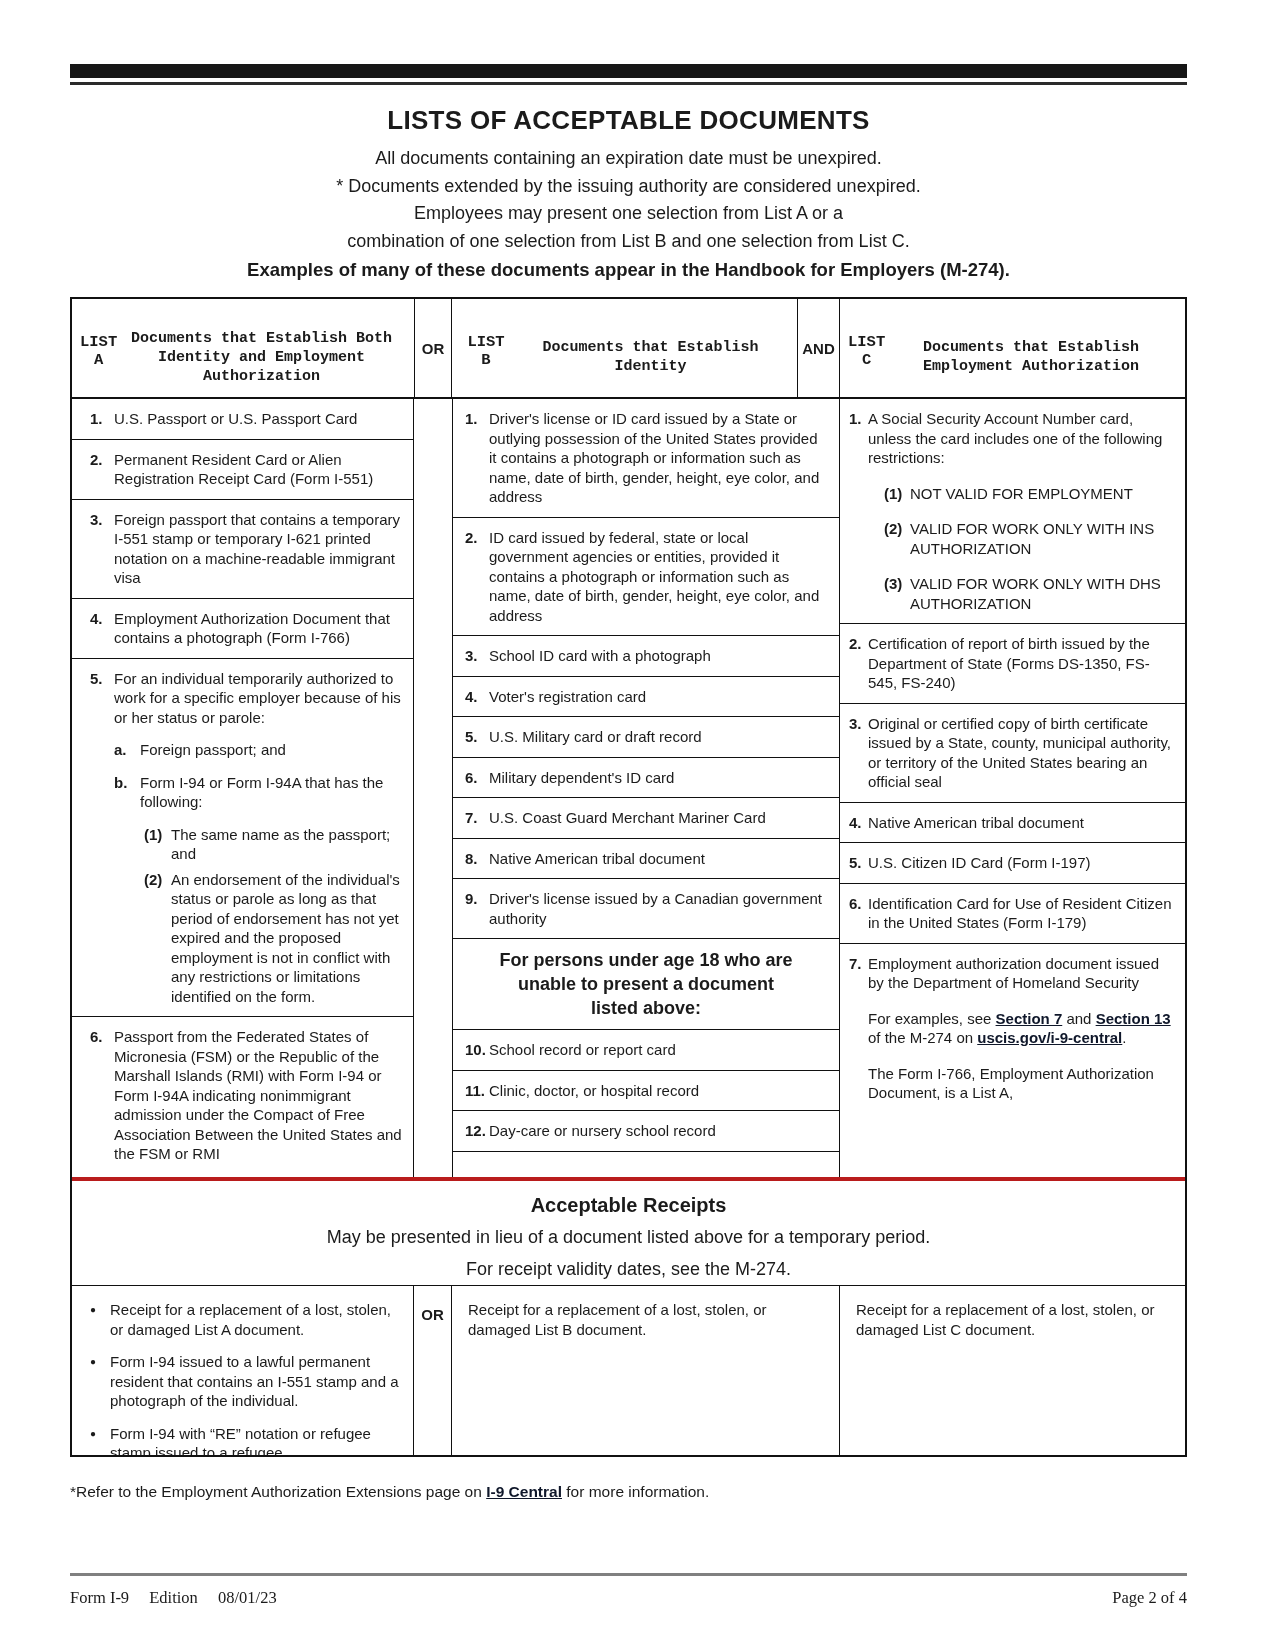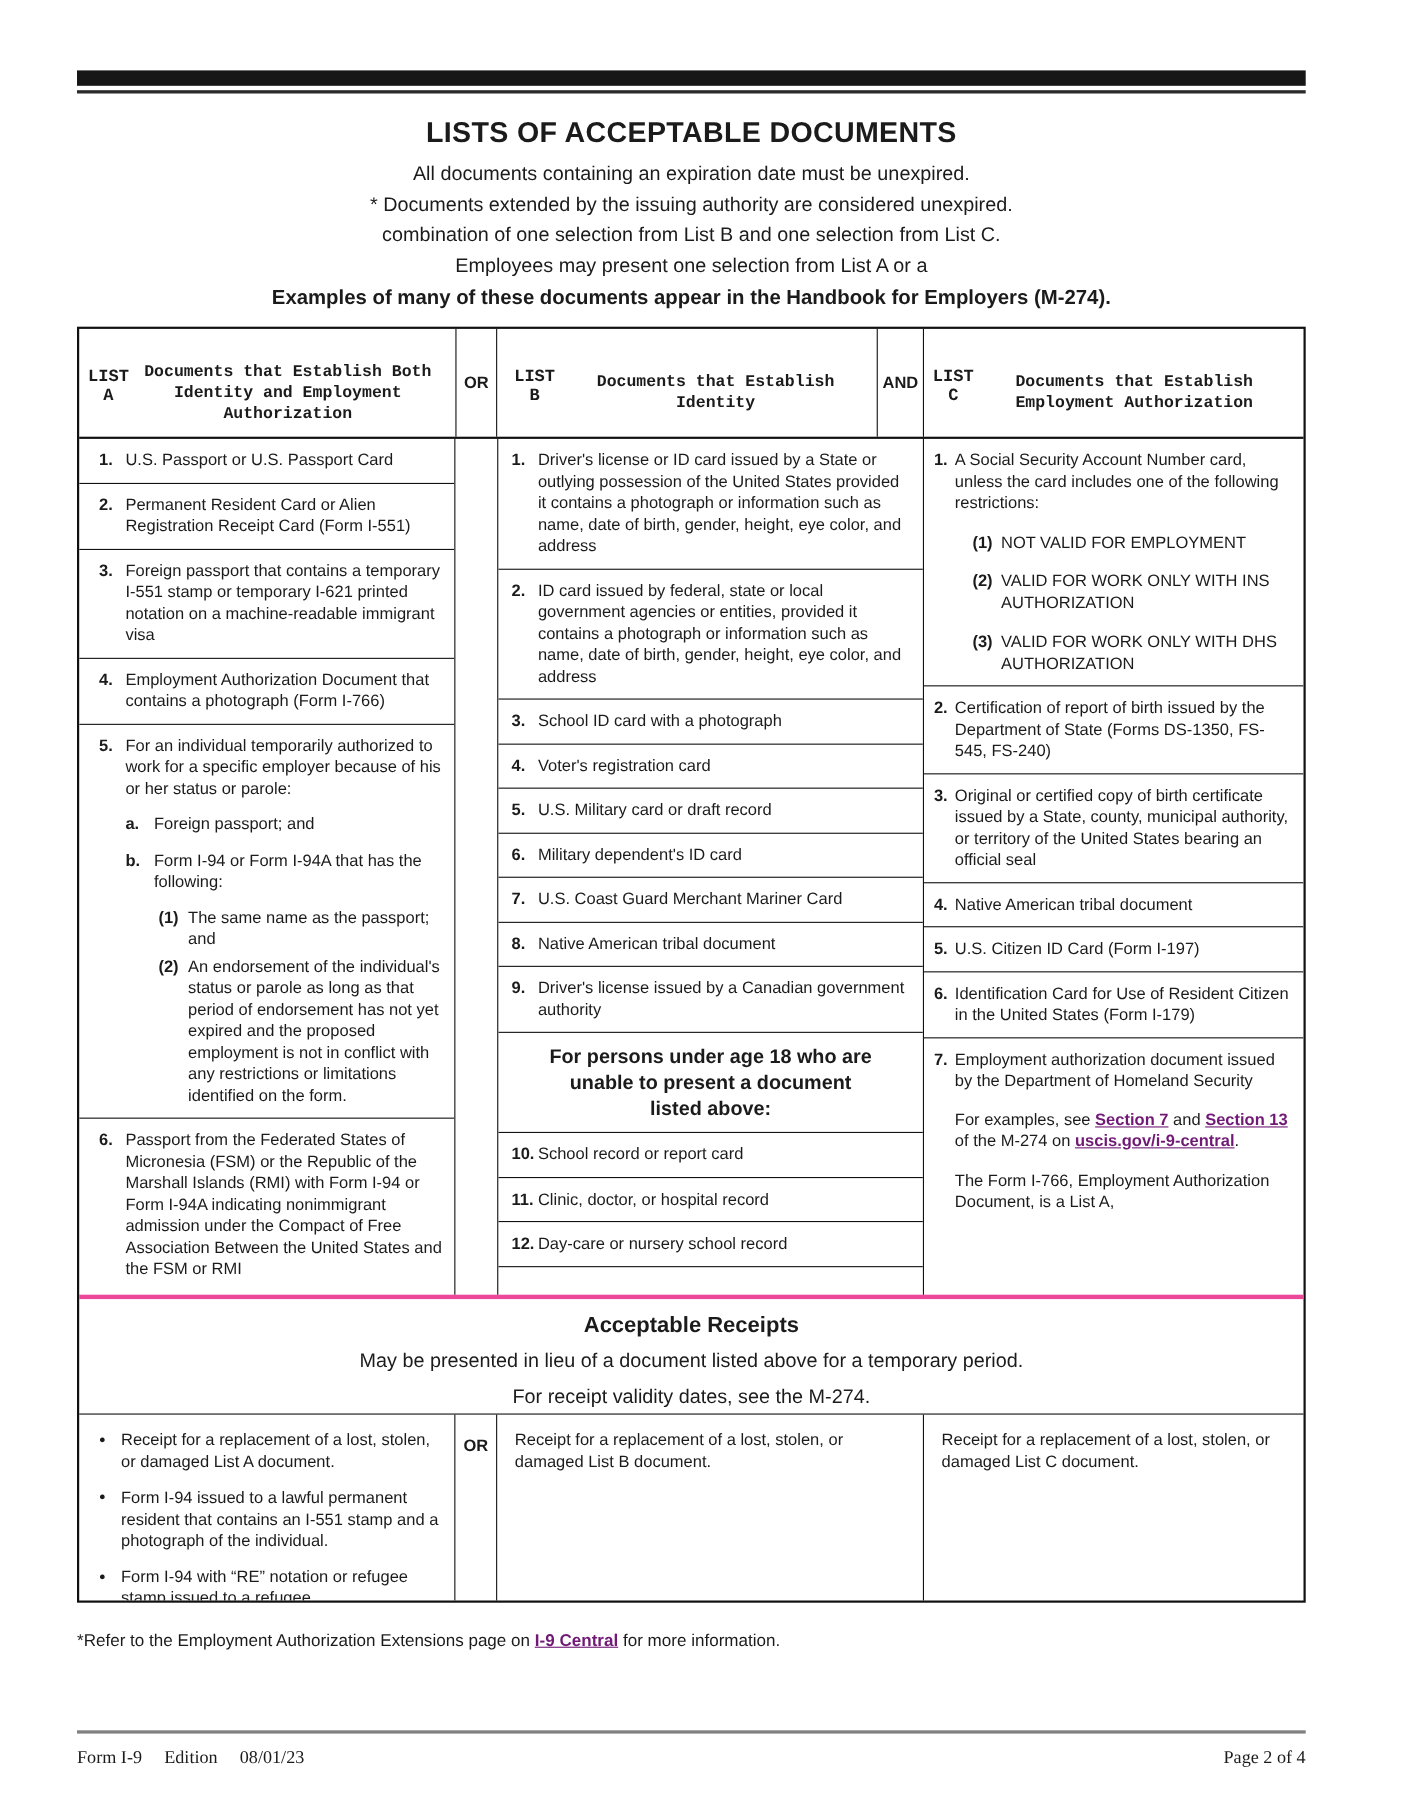--- a/index.html
+++ b/index.html
@@ -49,23 +49,23 @@
   .suba > .snum { position:absolute; left:0; font-weight:bold; }
   .subn { position:relative; margin-top:13px; padding-left:31px; }
   .subn > .snum { position:absolute; left:4px; font-weight:bold; }
   .subn.tight { margin-top:6px; }
 
   .under18 { border-bottom:1.5px solid #111; padding:9px 6px; text-align:center; font-weight:bold; font-size:18px; line-height:24px; }
 
   .restr { position:relative; margin-top:16px; padding-left:42px; }
   .restr > .snum { position:absolute; left:16px; font-weight:bold; }
   .para { margin-top:16px; }
-  .link { color:#701a75; font-weight:bold; text-decoration:underline; cursor:pointer; }
-
-  .receipts-head { border-top:4px solid #ec4899; height:108px; padding-top:11px; text-align:center; }
+  .link { color:#0f172a; font-weight:bold; text-decoration:underline; cursor:pointer; }
+
+  .receipts-head { border-top:4px solid #b91c1c; height:108px; padding-top:11px; text-align:center; }
   .r-title { font-size:20px; font-weight:bold; line-height:26px; }
   .r-line { font-size:18px; line-height:26px; margin-top:6px; }
 
   .rrow { display:grid; grid-template-columns:342px 38px 388px 1fr; border-top:1.5px solid #111; height:170px; }
   .rcell { padding:14px 12px 10px 14px; font-size:15px; line-height:19.5px; overflow:hidden; }
   .cell-ra { border-right:1.5px solid #111; }
   .cell-ror { border-right:1.5px solid #111; align-items:flex-start; padding-top:20px; }
   .cell-rb { border-right:1.5px solid #111; padding-left:16px; }
   .cell-rc { padding-left:16px; }
   .bullet { position:relative; padding-left:24px; margin-bottom:13px; }
@@ -82,22 +82,22 @@
 <div class="page">
   <div class="content">
 
     <div class="rule-thick"></div>
     <div class="rule-thin"></div>
 
     <div class="title">LISTS OF ACCEPTABLE DOCUMENTS</div>
     <div class="subtitle">
       <div class="sub-line">All documents containing an expiration date must be unexpired.</div>
       <div class="sub-line">* Documents extended by the issuing authority are considered unexpired.</div>
+      <div class="sub-line">Employees may present one selection from List A or a</div>
       <div class="sub-line">combination of one selection from List B and one selection from List C.</div>
-      <div class="sub-line">Employees may present one selection from List A or a</div>
     </div>
     <div class="examples">Examples of many of these documents appear in the Handbook for Employers (M-274).</div>
 
     <div class="doc-table">
 
       <div class="thead">
         <div class="th">
           <div class="list-title">LIST A</div>
           <div class="list-sub">Documents that Establish Both Identity and Employment Authorization</div>
         </div>

